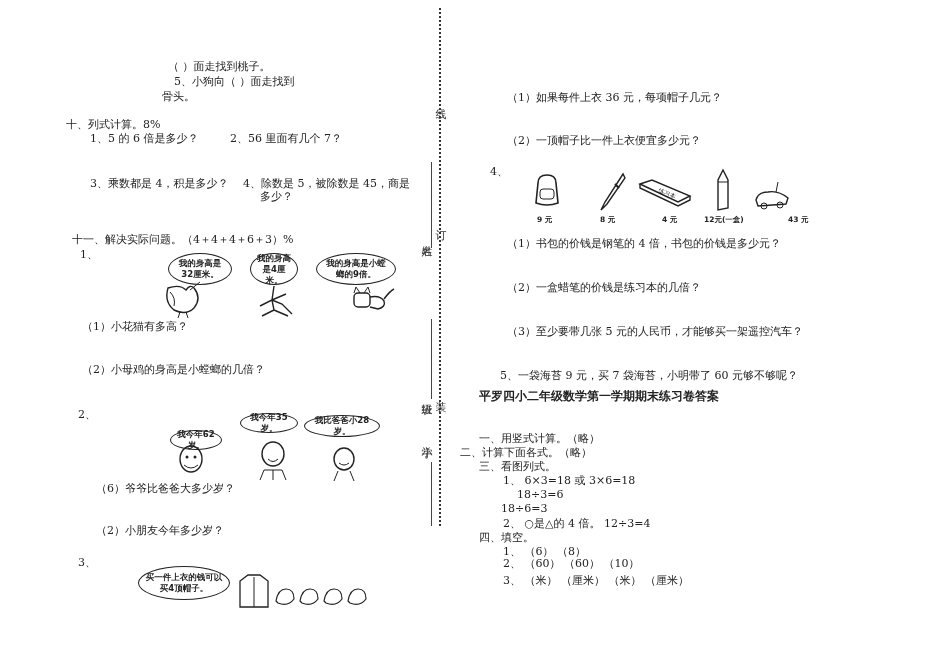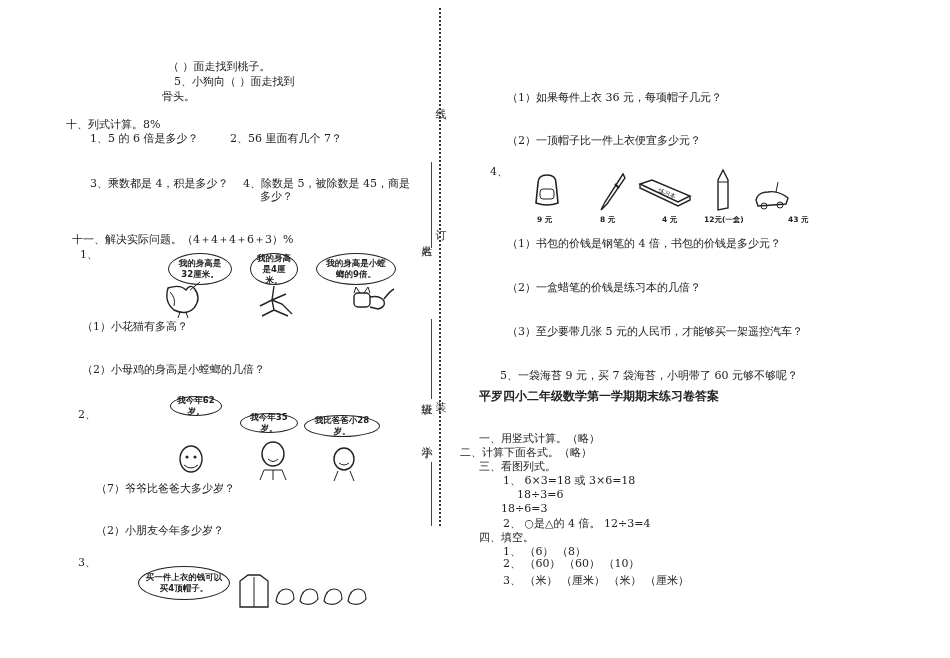--- a/index.html
+++ b/index.html
@@ -70,21 +70,21 @@
     <rect x="4" y="8" width="16" height="14" rx="4" fill="none" stroke="#222" stroke-width="1.4"></rect>
     <path d="M4 8 L6 2 L10 8 M14 8 L18 2 L20 8" fill="none" stroke="#222"></path>
     <path d="M20 12 Q30 10 34 16 Q36 22 28 24 L20 22" fill="none" stroke="#222" stroke-width="1.4"></path>
     <path d="M34 14 Q40 6 44 4" fill="none" stroke="#222" stroke-width="1.4"></path>
   </svg>
 
   <div class="t" style="left:82px;top:320px;">（1）小花猫有多高？</div>
   <div class="t" style="left:82px;top:363px;">（2）小母鸡的身高是小螳螂的几倍？</div>
 
   <div class="t" style="left:78px;top:408px;">2、</div>
-  <div class="bubble" style="left:170px;top:396px;width:52px;height:20px;">
+  <div class="bubble" style="left:170px;top:430px;width:52px;height:20px;">
       <span>我今年62岁。</span>
     </div>
   <svg class="pic" style="left:176px;top:443px;" width="30" height="36">
     <ellipse cx="15" cy="16" rx="11" ry="13" fill="none" stroke="#222" stroke-width="1.4"></ellipse>
     <path d="M8 22 Q15 28 22 22" fill="none" stroke="#222"></path>
       <circle cx="11" cy="14" r="1.5" fill="#222"></circle>
       <circle cx="19" cy="14" r="1.5" fill="#222"></circle>
   </svg>
   <div class="bubble" style="left:240px;top:413px;width:58px;height:20px;align-items:center;">
       <span>我今年35岁。</span>
@@ -96,21 +96,21 @@
   </svg>
   <div class="bubble" style="left:304px;top:415px;width:76px;height:22px;">
       <span>我比爸爸小28岁。</span>
     </div>
   <svg class="pic" style="left:330px;top:447px;" width="28" height="34">
     <ellipse cx="14" cy="12" rx="10" ry="11" fill="none" stroke="#222" stroke-width="1.4"></ellipse>
     <path d="M9 16 Q14 20 19 16" fill="none" stroke="#222"></path>
     <path d="M4 34 L8 24 M24 34 L20 24" fill="none" stroke="#222"></path>
   </svg>
 
-  <div class="t" style="left:96px;top:482px;">（7）爷爷比爸爸大多少岁？</div>
+  <div class="t" style="left:96px;top:482px;">（6）爷爷比爸爸大多少岁？</div>
   <div class="t" style="left:96px;top:524px;">（2）小朋友今年多少岁？</div>
 
   <div class="t" style="left:78px;top:556px;">3、</div>
   <div class="bubble" style="left:138px;top:566px;width:92px;height:34px;">
       <span>买一件上衣的钱可以买4顶帽子。</span>
     </div>
   <svg class="pic" style="left:238px;top:573px;" width="32" height="36">
     <path d="M10 2 L22 2 L30 8 L30 34 L2 34 L2 8 Z" fill="none" stroke="#222" stroke-width="1.3"></path>
     <line x1="16" y1="4" x2="16" y2="34" stroke="#222"></line>
   </svg>

